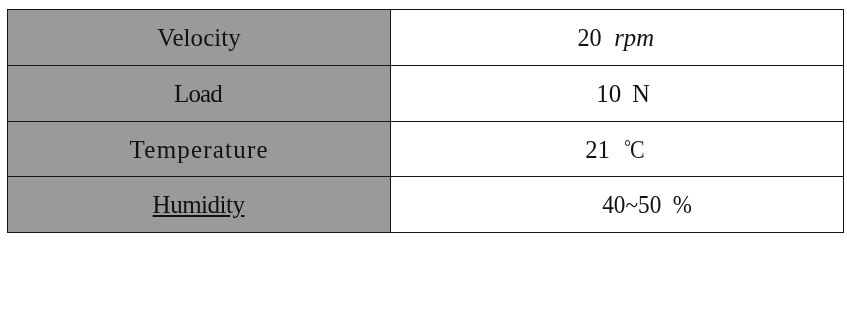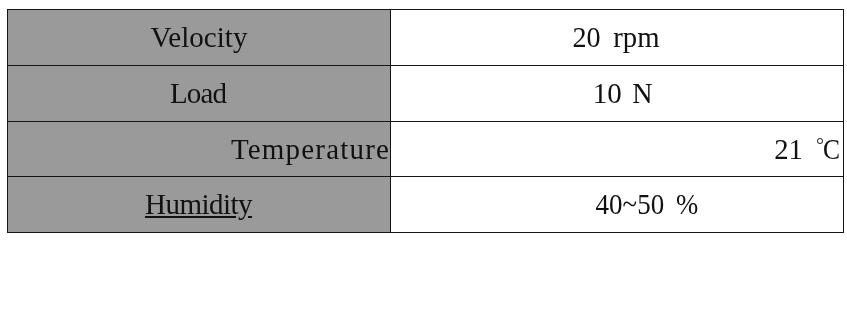--- a/index.html
+++ b/index.html
@@ -22,35 +22,35 @@
   table.spec-table {
     border-collapse: collapse;
     table-layout: fixed;
   }
   table.spec-table td {
     border: 1px solid #141414;
     text-align: center;
     vertical-align: middle;
     padding: 0;
     color: #111111;
-    font-size: 29px;
+    font-size: 25px;
     line-height: 1;
   }
   td.label-cell {
     background: #9a9a9a;
     width: 382px;
   }
   td.value-cell {
     background: #ffffff;
     width: 452px;
   }
   tr.r0 td { height: 55px; }
   tr.r1 td { height: 91px; }
   tr.r2 td { height: 55px; }
-  tr.r3 td { height: 54px; text-align: right; }
+  tr.r3 td { height: 54px; }
   tr.r4 td { height: 55px; }
 
   .cell-text {
     display: block;
     white-space: pre;
     position: relative;
   }
   .value-cell .cell-text { left: 6px; }
   .r0 .value-cell .cell-text { left: -1.6px; }
   .r3 .value-cell .cell-text { left: -0.9px; }
@@ -69,21 +69,21 @@
   .r4 .label-cell .cell-text { left: -0.5px; }
 
   .num, .unit {
     display: inline-block;
     transform-origin: center bottom;
     white-space: pre;
   }
   .num  { transform: scaleX(0.875); }
   .unit { transform: scaleX(0.93); }
   .r0 .num { transform: scaleX(0.97); }
-  .r0 .unit { transform: scaleX(0.99); }
+  .r0 .unit { transform: scaleX(0.99); font-style: italic; }
   .r1 .num { transform: scaleX(1.02); }
   .r1 .unit { transform: scaleX(1.05); }
   .r2 .num { transform: scaleX(1.0); }
   .r2 .unit { transform: scaleX(0.97); }
   .r3 .num { transform: scaleX(0.99); }
   .r4 .num { transform: scaleX(0.93); }
   .r4 .unit { transform: scaleX(0.92); }
 
   .gap { display: inline-block; width: 13px; }
   .r0 .gap { width: 12.0px; }

